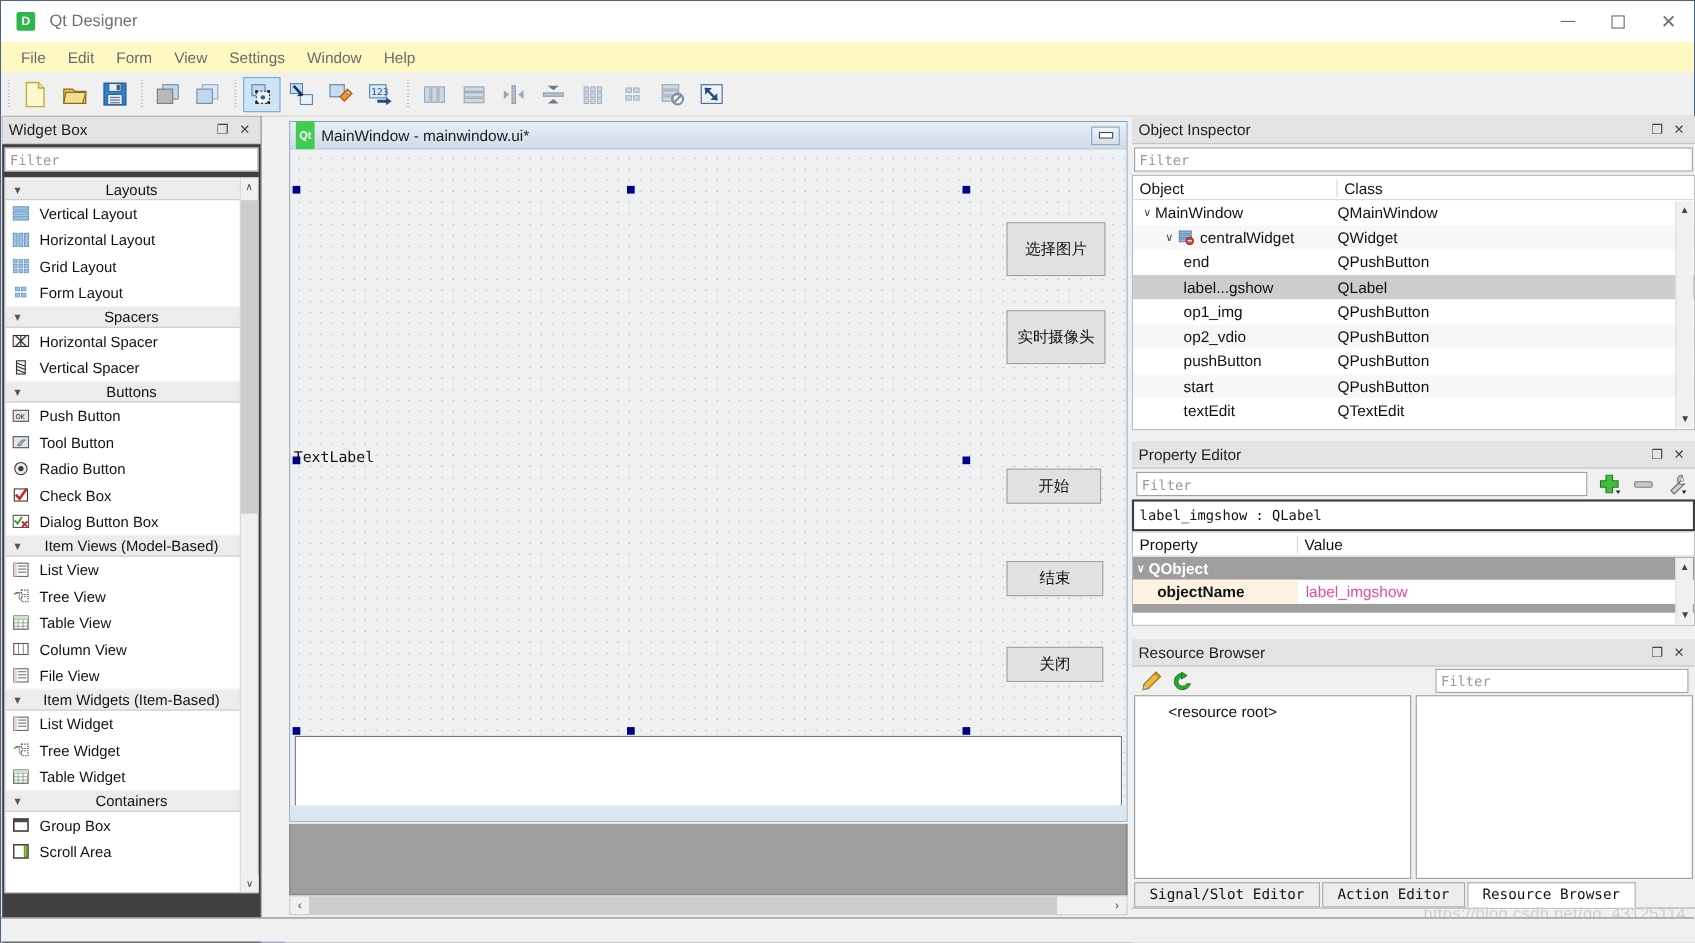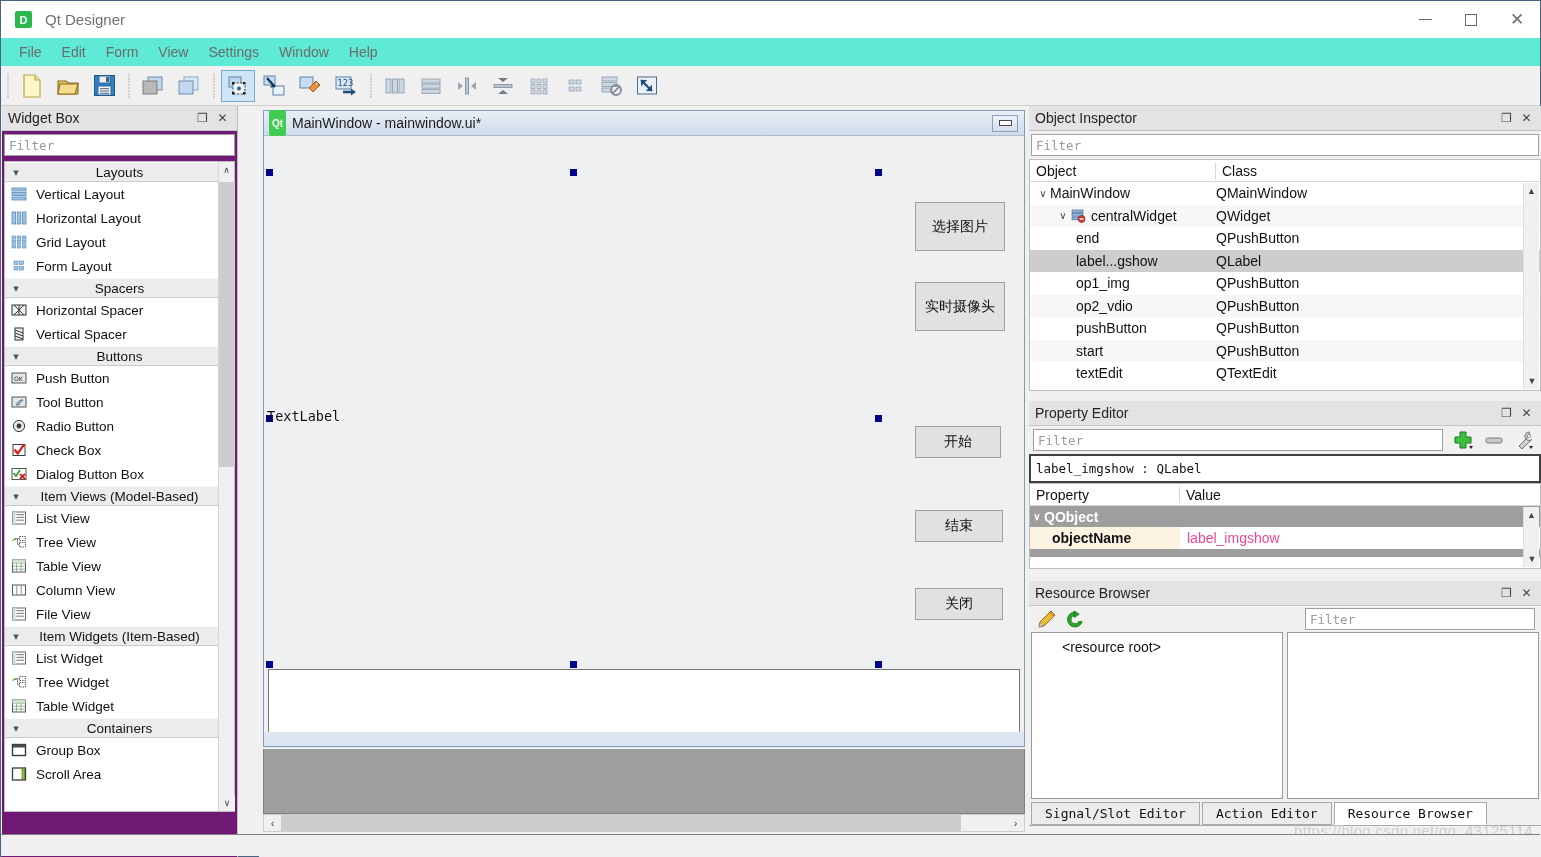--- a/index.html
+++ b/index.html
@@ -17,21 +17,21 @@
   .app-title { margin-left:13px; font-size:15px; color:#707070; }
   .win-btns { position:absolute; right:0; top:0; height:37px; display:flex; }
   .win-btn { width:46px; height:37px; display:flex; align-items:center;
     justify-content:center; color:#5a5a5a; font-size:14px; }
   .wb-min { width:13px; height:1px; background:#6a6a6a; }
   .wb-max { width:12px; height:12px; border:1px solid #6a6a6a; }
   .wb-close { font-size:17px; color:#707070; line-height:1; }
 
   
   .menubar { position:absolute; left:0; top:37px; width:1539px; height:28px;
-    background:#5eead4; display:flex; align-items:center; padding-left:8px; }
+    background:#fef9c3; display:flex; align-items:center; padding-left:8px; }
   .menu-item { padding:3px 10px; font-size:14px; color:#6b6b6b; }
 
   
   .toolbar { position:absolute; left:0; top:65px; width:1539px; height:40px;
     background:#f0f0f0; border-bottom:1px solid #d4d0c8;
     display:flex; align-items:center; }
   .tb-grip { width:7px; height:26px; margin:0 3px;
     background-image:repeating-linear-gradient(to bottom,#b0b0b0 0px,#b0b0b0 1px,transparent 1px,transparent 3px);
     background-size:2px 3px; background-repeat:repeat-y;
     background-position:center; }
@@ -44,21 +44,21 @@
     display:flex; align-items:center; padding:0 6px; font-size:14px; color:#222; }
   .dock-title .t { flex:1; }
   .dock-btn { width:17px; height:17px; display:flex; align-items:center;
     justify-content:center; color:#444; font-size:12px; margin-left:3px; }
   .filter-box { height:22px; margin:3px 2px; border:1px solid #a0a0a0;
     background:#fff; display:flex; align-items:center; padding:0 4px;
     font-family:"DejaVu Sans Mono", monospace; font-size:12.5px; color:#9a9a9a; }
 
   
   #widgetbox { position:absolute; left:1px; top:105px; width:236px; height:751px;
-    background:#701a75; border-right:1px solid #c0c0c0; }
+    background:#404040; border-right:1px solid #c0c0c0; }
   .wb-list { position:absolute; left:2px; top:55px; right:2px; bottom:45px;
     background:#fff; border:1px solid #bdbdbd; overflow:hidden; }
   .cat-row { height:20px; background:#ececec; border-bottom:1px solid #cacaca;
     border-top:1px solid #fafafa; display:flex; align-items:center;
     font-size:13.5px; color:#111; position:relative; }
   .cat-row .chev { width:22px; text-align:center; color:#555; font-size:11px; }
   .cat-row .clabel { flex:1; text-align:center; padding-right:22px; }
   .w-row { height:24px; display:flex; align-items:center; padding-left:5px;
     font-size:13.5px; color:#111; background:#fff; }
   .w-ico { width:18px; height:16px; margin-right:8px; flex:0 0 18px;

